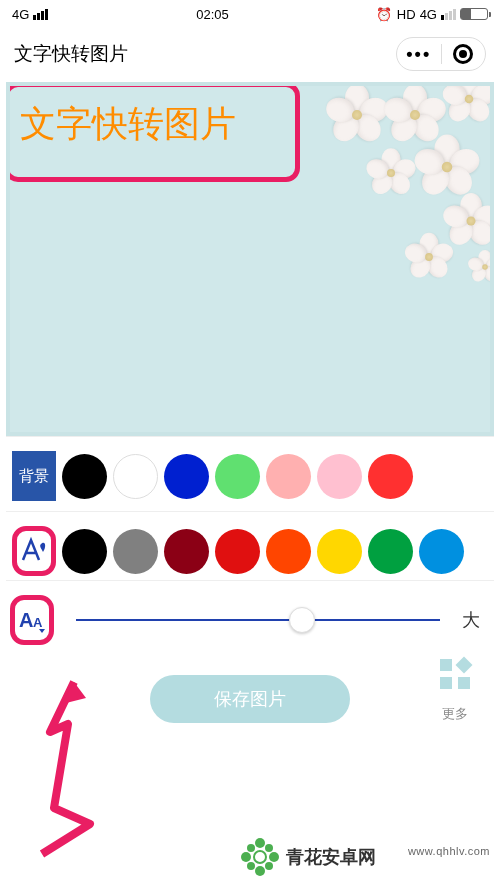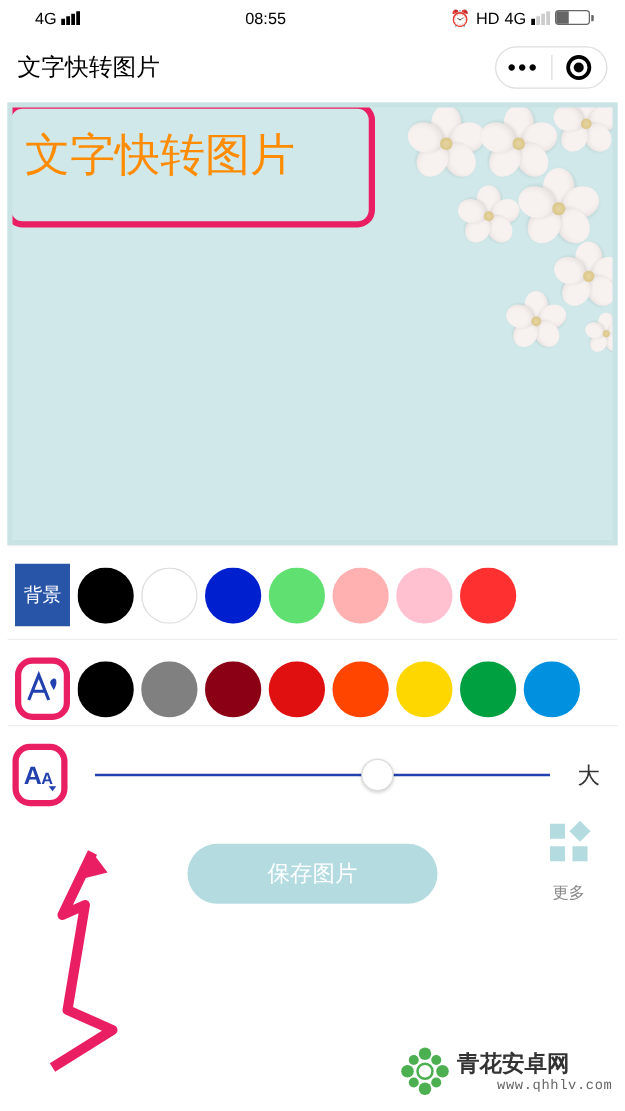--- a/index.html
+++ b/index.html
@@ -1,17 +1,17 @@
 <!DOCTYPE html>
 <html><head>
   <meta charset="utf-8">
   <style>
     * { margin: 0; padding: 0; box-sizing: border-box; }
     body { width: 500px; height: 889px; font-family: -apple-system, "PingFang SC", sans-serif; background: #fff; position: relative; overflow: hidden; }
-    .status-bar { height: 28px; display: flex; align-items: center; justify-content: space-between; padding: 0 28px; font-size: 13px; font-weight: 500; color: #000; }
+    .status-bar { height: 28px; display: flex; align-items: center; justify-content: space-between; padding: 0 12px; font-size: 13px; font-weight: 500; color: #000; }
     .status-left { display: flex; align-items: center; gap: 4px; }
     .status-right { display: flex; align-items: center; gap: 4px; }
     .signal-bars { display: inline-flex; align-items: flex-end; gap: 1px; }
     .bar { width: 3px; background: #000; }
     .battery { width: 28px; height: 12px; border: 1.5px solid #666; border-radius: 3px; position: relative; display: flex; align-items: center; }
     .battery::after { content: ''; position: absolute; right: -4px; width: 2px; height: 5px; background: #666; border-radius: 0 1px 1px 0; }
     .battery-fill { width: 40%; height: 100%; background: #666; border-radius: 1px 0 0 1px; }
     .nav-bar { height: 52px; display: flex; align-items: center; justify-content: space-between; padding: 0 14px; }
     .nav-title { font-size: 19px; color: #000; }
     .nav-right { display: flex; align-items: center; }
@@ -51,38 +51,38 @@
     .more-grid { width: 30px; height: 30px; position: relative; }
     .more-sq { position: absolute; width: 12px; height: 12px; background: #b4dce0; }
     .more-s1 { top: 0; left: 0; }
     .more-s2 { top: 0; right: 0; transform: rotate(45deg); }
     .more-s3 { bottom: 0; left: 0; }
     .more-s4 { bottom: 0; right: 0; }
     .more-text { font-size: 13px; color: #888; }
     .arrow { position: absolute; left: 24px; top: 678px; width: 90px; height: 180px; pointer-events: none; z-index: 3; }
     .watermark { position: absolute; bottom: 10px; right: 10px; display: flex; align-items: center; gap: 4px; z-index: 5; }
     .wm-logo { width: 44px; height: 44px; }
-    .wm-text { display: flex; flex-direction: column; font-family: Liberation Mono, monospace; }
+    .wm-text { display: flex; flex-direction: row; }
     .wm-main { font-size: 18px; color: #333; font-weight: bold; }
     .wm-sub { font-size: 11px; color: #666; letter-spacing: 0.5px; margin-left: 32px; }
   </style>
 </head>
 <body>
 
 <div class="status-bar">
   <div class="status-left">
     <span>4G</span>
     <span class="signal-bars">
       <span class="bar" style="height:5px"></span>
         <span class="bar" style="height:7px"></span>
         <span class="bar" style="height:9px"></span>
         <span class="bar" style="height:11px"></span>
     </span>
   </div>
-  <div>08:55</div>
+  <div>02:05</div>
   <div class="status-right">
     <span>⏰</span>
     <span>HD</span>
     <span>4G</span>
     <span class="signal-bars">
       <span class="bar" style="height:5px"></span>
         <span class="bar" style="height:7px;background:#ccc"></span>
         <span class="bar" style="height:9px;background:#ccc"></span>
         <span class="bar" style="height:11px;background:#ccc"></span>
     </span>

